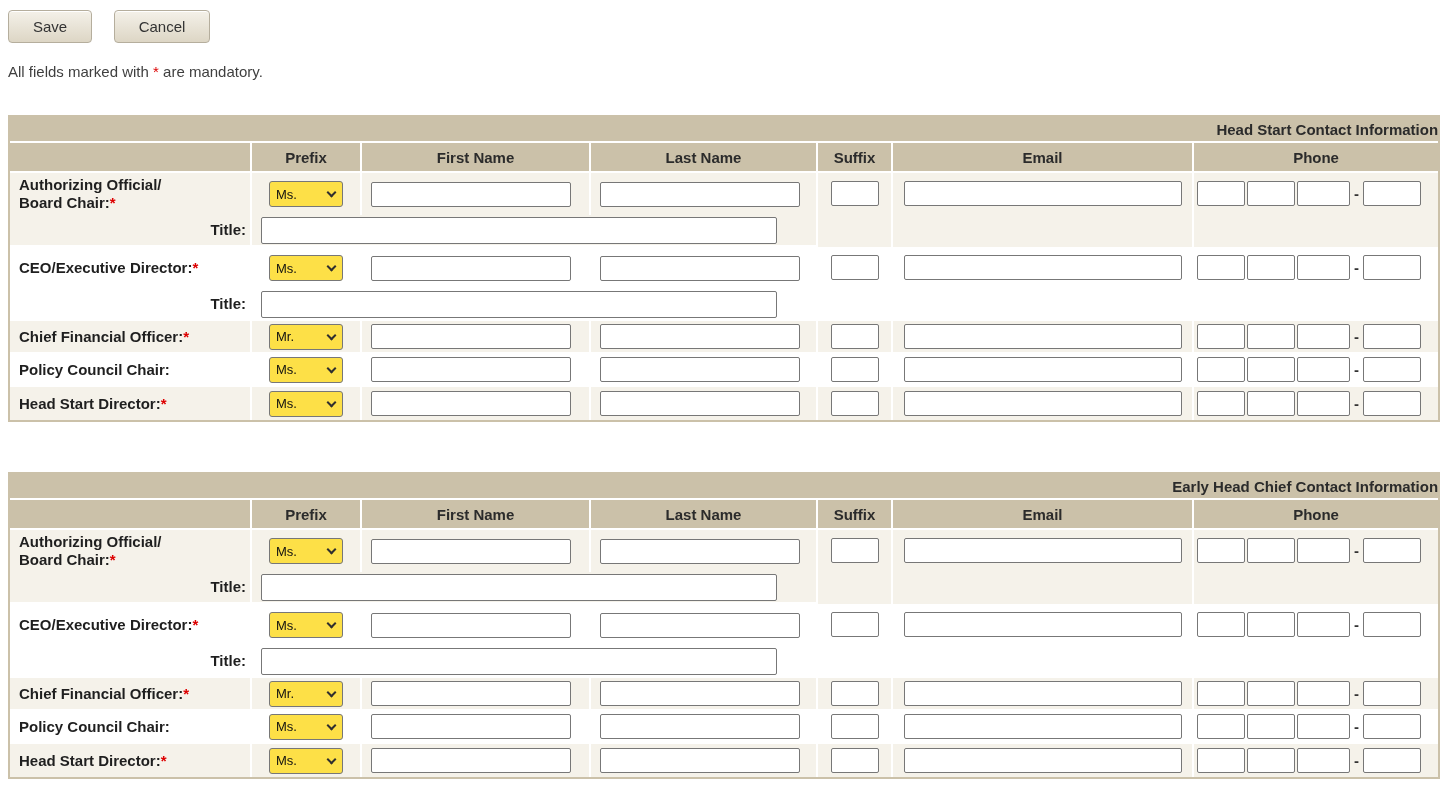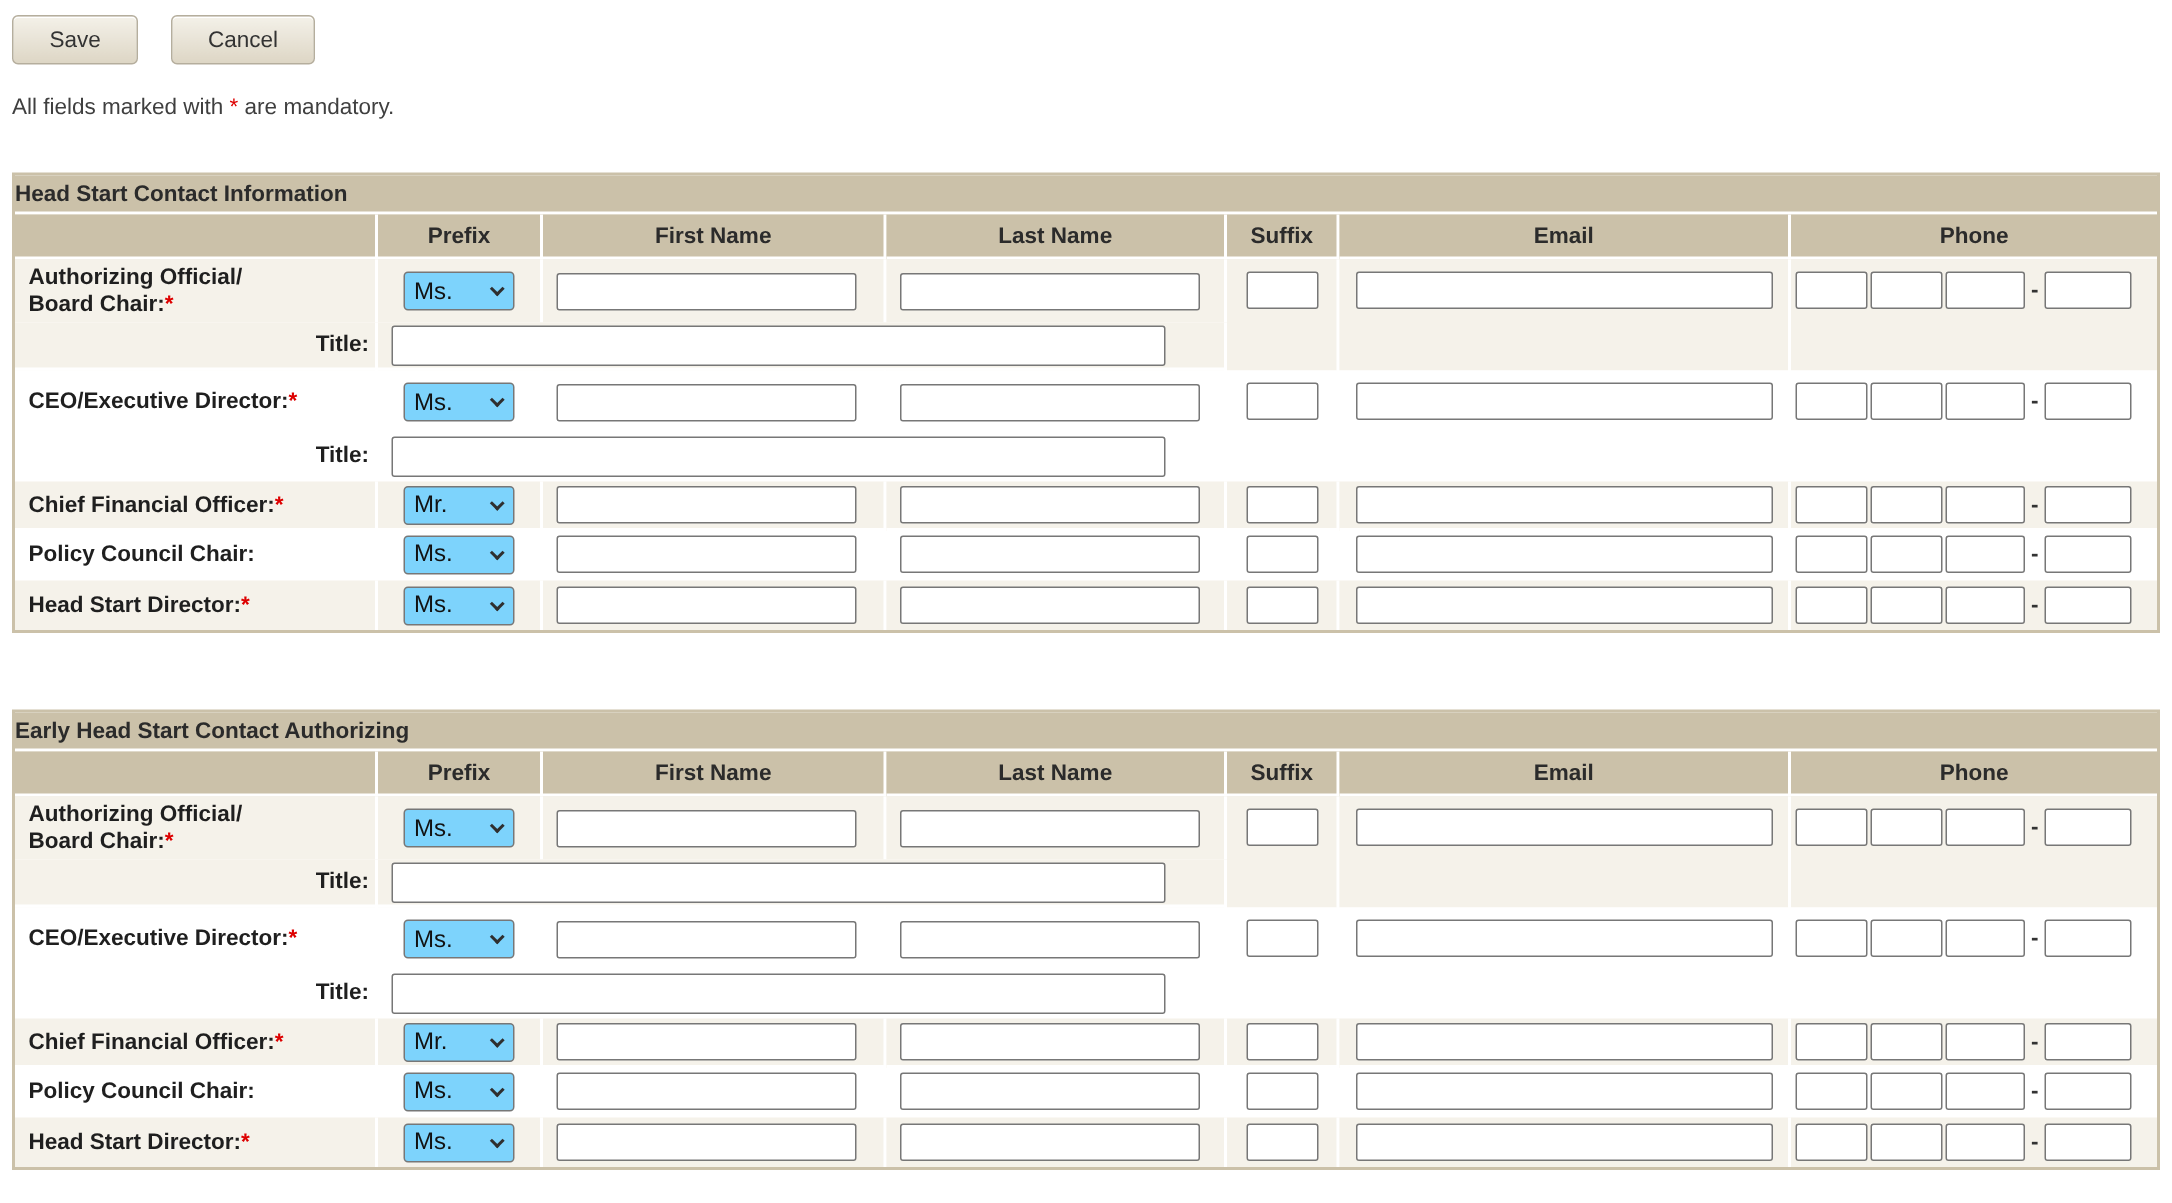--- a/index.html
+++ b/index.html
@@ -59,21 +59,21 @@
     border-right:2px solid #ffffff;
     font-size:15px;
   }
   th:last-child, td.phone-cell{border-right:none;}
   th{
     background:var(--header-tan);
     color:#2b2b2b;
     font-weight:bold;
     border-bottom:2px solid #ffffff;
   }
-  th.tbl-title{height:26px;text-align:left;}
+  th.tbl-title{height:26px;text-align:right;}
   tr.col-heads th{height:30px;text-align:center;}
   
   tr.shaded td{background:var(--row-shaded);}
   tr.plain  td{background:var(--row-plain);}
   
   tr.sub-a td{height:42px;}
   tr.sub-b td{height:32px;border-bottom:2px solid #ffffff;}
   tr.simple td{height:33px;border-bottom:2px solid #ffffff;}
   tbody tr:last-child td{border-bottom:none;}
   td.span2{vertical-align:top;padding-top:8px;}
@@ -108,23 +108,23 @@
   .phone-cell .txt{margin-right:2px;}
   .dash{font-weight:bold;color:#333;margin:0 4px 0 2px;display:inline-block;vertical-align:middle;}
   
   .sel-wrap{position:relative;display:inline-block;}
   select.sel{
     appearance:none;
     -webkit-appearance:none;
     width:74px;height:26px;
     border:1px solid var(--input-border);
     border-radius:3px;
-    background:#7dd3fc;
+    background:#fde047;
     font-family:"Liberation Sans", sans-serif;
-    font-size:16px;
+    font-size:13px;
     color:#111;
     padding:0 20px 0 6px;
   }
   .chev{
     position:absolute;right:8px;top:8px;
     width:7px;height:7px;
     border-right:2px solid #2f2f2f;
     border-bottom:2px solid #2f2f2f;
     transform:rotate(45deg);
     pointer-events:none;
@@ -260,21 +260,21 @@
         <col style="width:242px">
           <col style="width:110px">
           <col style="width:229px">
         <col style="width:227px">
           <col style="width:75px">
           <col style="width:301px">
           <col style="width:244px">
       </colgroup>
       <thead>
         <tr>
-          <th class="tbl-title" colspan="7">Early Head Start Contact Authorizing</th>
+          <th class="tbl-title" colspan="7">Early Head Chief Contact Information</th>
         </tr>
         <tr class="col-heads">
           <th></th>
           <th>Prefix</th>
           <th>First Name</th>
           <th>Last Name</th>
           <th>Suffix</th>
           <th>Email</th>
           <th>Phone</th>
         </tr>

